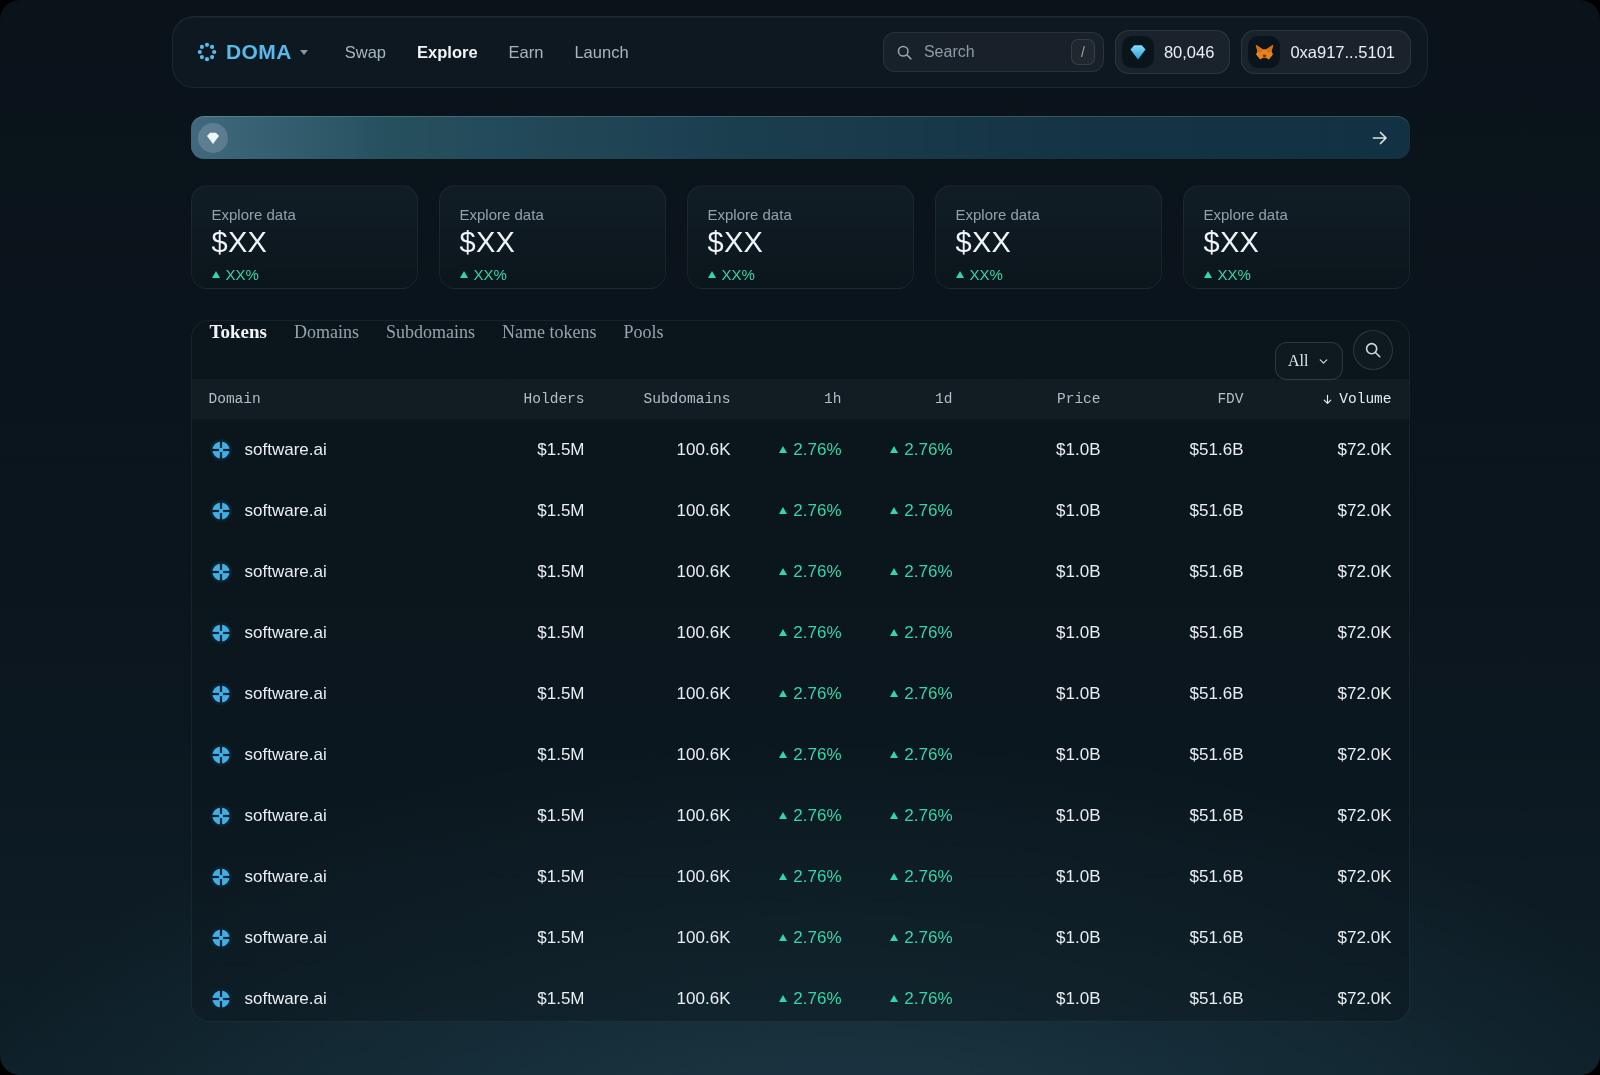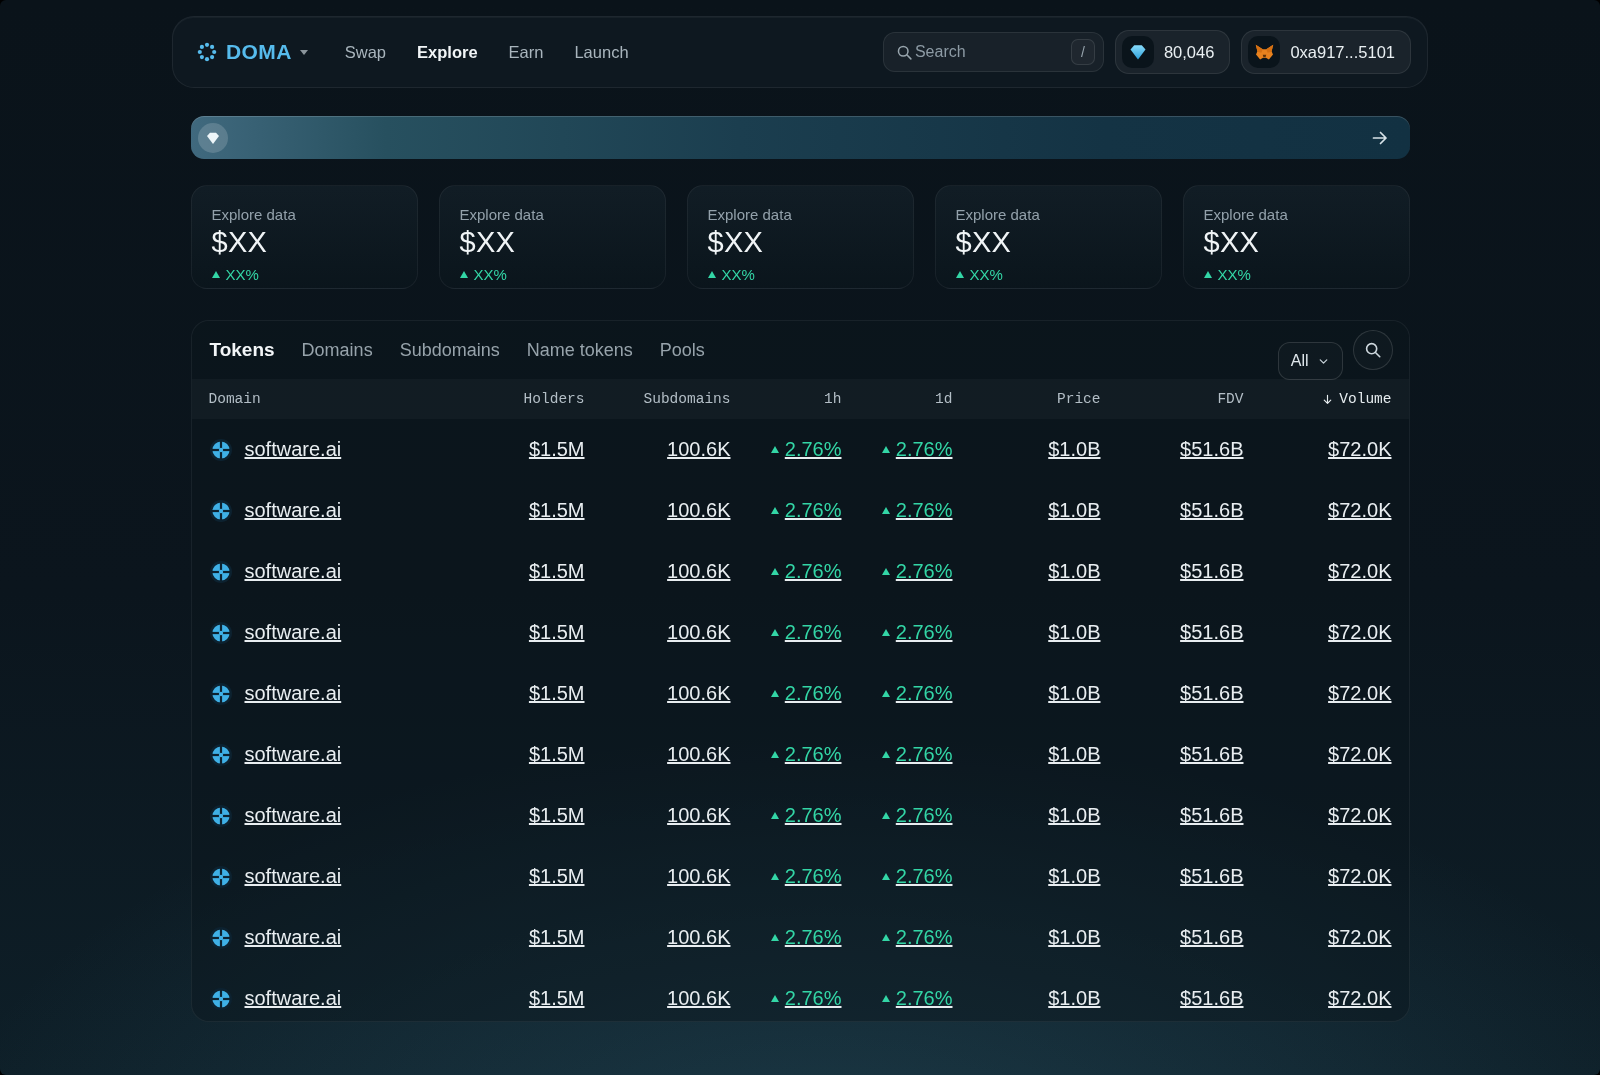--- a/index.html
+++ b/index.html
@@ -1,38 +1,38 @@
 <!DOCTYPE html>
 <html><head>
 <meta charset="utf-8">
 <style>
   * { box-sizing: border-box; }
   html,body { margin:0; padding:0; background:#000; width:1600px; height:1075px; overflow:hidden;
     font-family:"Liberation Sans", sans-serif; }
-  .page { position:absolute; inset:0; border-radius:6px; overflow:hidden;
+  .page { position:absolute; inset:0; border-radius:20px; overflow:hidden;
     background:
       radial-gradient(78% 58% at 52% 110%, rgba(66,132,158,0.26) 0%, rgba(66,132,158,0.10) 46%, rgba(66,132,158,0) 72%),
       linear-gradient(180deg,#0a131a 0%, #0b151d 55%, #0e1f28 100%);
   }
   .shell { width:1256px; margin:0 auto; padding-top:16px; }
   .container { width:1219px; margin:0 auto; }
 
   
   .navbar { height:72px; border-radius:22px; background:rgba(15,25,33,0.88);
     border:1px solid rgba(255,255,255,0.065); box-shadow: inset 0 1px 0 rgba(255,255,255,0.04);
     display:flex; align-items:center; justify-content:space-between; padding:0 16px 0 22px; }
   .nav-left { display:flex; align-items:center; gap:36px; }
   .brand { display:flex; align-items:center; gap:7px; cursor:pointer; }
   .brand-text { color:#56bbec; font-size:21px; font-weight:700; letter-spacing:.4px; }
   .nav-links { display:flex; gap:31px; }
   .nav-link { color:#a9b5bd; font-size:16.5px; text-decoration:none; cursor:pointer; }
   .nav-link.active { color:#f1f5f7; font-weight:700; }
   .nav-right { display:flex; align-items:center; gap:11px; }
   .searchbox { width:221px; height:40px; border-radius:12px; background:rgba(255,255,255,0.045);
-    border:1px solid rgba(255,255,255,0.08); display:flex; align-items:center; padding:0 8px 0 12px; }
+    border:1px solid rgba(255,255,255,0.08); display:flex; align-items:center; gap:9px; padding:0 8px 0 12px; }
   .searchbox input { flex:1; min-width:0; background:none; border:none; outline:none; color:#dfe7ec; font-size:16px;
     font-family:"Liberation Sans", sans-serif; }
   .searchbox input::placeholder { color:#8d9ba5; }
   .slash-badge { width:24px; height:26px; border-radius:7px; border:1px solid rgba(255,255,255,0.10);
     background:rgba(255,255,255,0.03); color:#97a4ad; font-size:14px; display:flex; align-items:center; justify-content:center; flex:0 0 auto; }
   .pill { height:44px; border-radius:14px; background:rgba(255,255,255,0.05); border:1px solid rgba(255,255,255,0.085);
     display:flex; align-items:center; gap:10px; padding:0 15px 0 6px; cursor:pointer; }
   .icon-tile { width:32px; height:32px; border-radius:10px; background:#0a141b; display:flex; align-items:center; justify-content:center; }
   .pill-text { color:#e9eff2; font-size:16.5px; }
 
@@ -54,41 +54,41 @@
     border:1px solid rgba(255,255,255,0.055); }
   .stat-label { color:#93a1ab; font-size:15px; }
   .stat-value { color:#f0f4f6; font-size:29px; font-weight:500; margin-top:3px; letter-spacing:.3px; }
   .stat-change { display:flex; align-items:center; margin-top:7px; color:#33d6a6; font-size:15px; }
   .tri-up { width:0; height:0; border-left:4.5px solid transparent; border-right:4.5px solid transparent;
     border-bottom:7px solid #33d6a6; display:inline-block; margin-right:6px; }
 
   
   .main-card { margin-top:31px; height:702px; border-radius:18px; background:rgba(12,22,29,0.45);
     border:1px solid rgba(255,255,255,0.06); overflow:hidden; }
-  .card-top { display:flex; align-items:center; height:58px; padding:0 16px 0 18px; }
+  .card-top { display:flex; height:58px; padding:0 16px 0 18px;font-family:Liberation Serif, serif; }
   .tabs { display:flex; gap:27px; align-items:baseline; }
   .tab { color:#97a3ab; font-size:18px; cursor:pointer; }
   .tab.active { color:#f3f6f8; font-weight:700; font-size:19px; }
   .card-top-right { margin-left:auto; display:flex; align-items:center; gap:10px; }
   .filter-select { height:38px; border-radius:12px; border:1px solid rgba(255,255,255,0.13);
     background:rgba(255,255,255,0.02); color:#dfe7ec; font-size:16px; display:flex; align-items:center; gap:8px;
     padding:0 12px; cursor:pointer;margin-top:22px; }
   .search-round { width:40px; height:40px; border-radius:50%; border:1px solid rgba(255,255,255,0.13);
     background:rgba(255,255,255,0.02); display:flex; align-items:center; justify-content:center; cursor:pointer; }
 
   
   .grid-cols { display:grid; grid-template-columns: 1fr 130px 146px 111px 111px 148px 143px 148px; padding:0 17px; align-items:center; }
   .thead { height:40px; background:rgba(255,255,255,0.032); color:#b3bec6; font-size:14.5px;font-family:Liberation Mono, monospace; }
   .col { display:flex; align-items:center; gap:5px; }
   .col.align-right { justify-content:flex-end; }
   .col.align-left { justify-content:flex-start; }
   .sort-arrow { display:none; line-height:0; }
   .col.sorted .sort-arrow { display:inline-flex; }
   .col.sorted { color:#e6ecef; }
-  .trow { height:61px; color:#e9eef1; font-size:20px; cursor:pointer;text-decoration:underline; }
+  .trow { height:61px; color:#e9eef1; font-size:17px; cursor:pointer; }
   .cell { text-align:right; }
   .cell-domain { display:flex; align-items:center; gap:12px; text-align:left; }
   .cell-change { display:flex; align-items:center; justify-content:flex-end; color:#33d6a6; }
 </style>
 </head>
 <body>
 
 <div class="page">
   <div class="shell">
 

